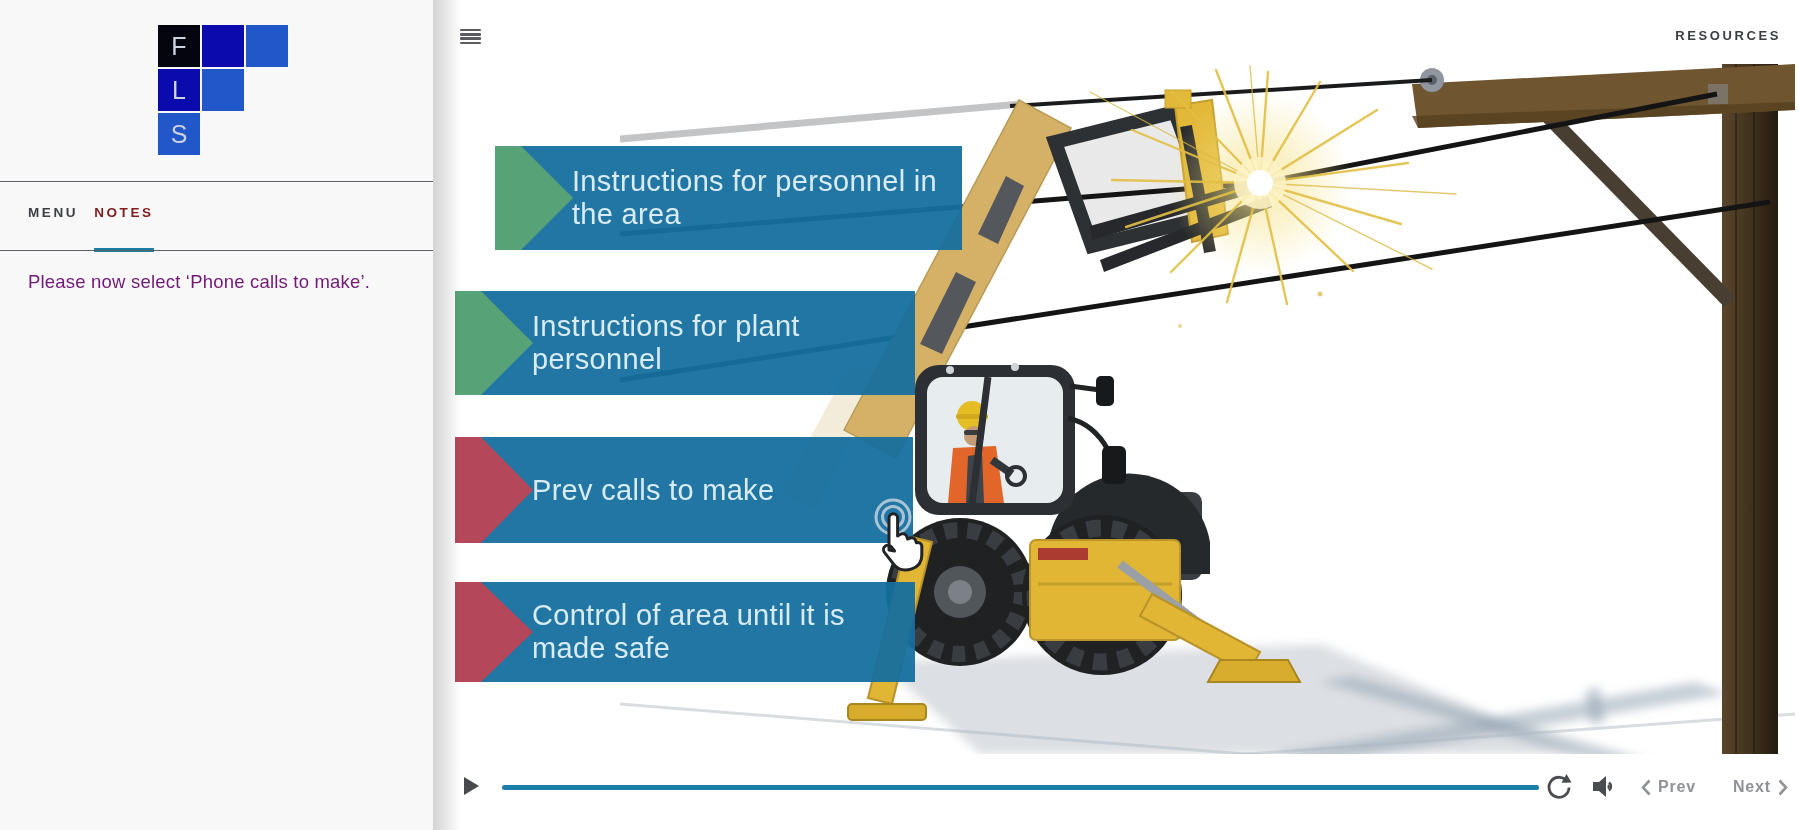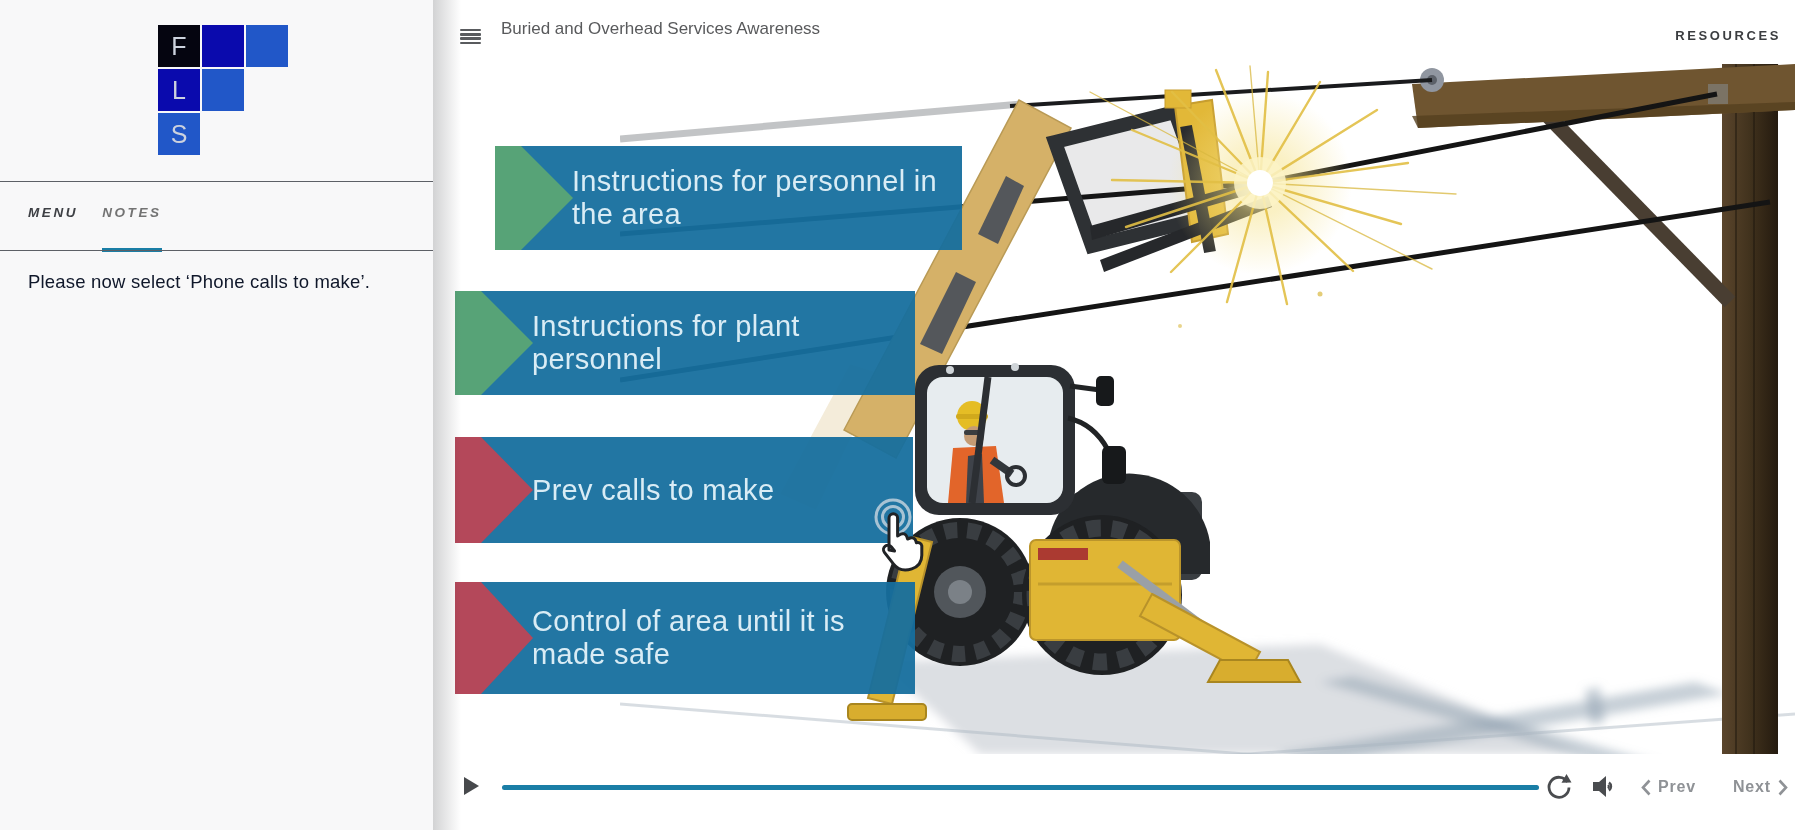--- a/index.html
+++ b/index.html
@@ -8,25 +8,25 @@
 
   
   .sidebar{position:absolute;left:0;top:0;width:433px;height:830px;background:#f8f8f9;z-index:10;}
   .logo{position:absolute;left:158px;top:25px;width:131px;height:131px;}
   .logo-cell{position:absolute;width:42px;height:42px;display:flex;align-items:center;justify-content:center;
              color:#ccd2de;font-size:25px;font-weight:400;}
   .lc0{left:0;top:0}.lc1{left:44px;top:0}.lc2{left:88px;top:0}
   .lc3{left:0;top:44px}.lc4{left:44px;top:44px}.lc5{left:0;top:88px}
   .sb-divider{position:absolute;left:0;width:433px;height:1px;background:#5d6066;}
   .d1{top:181px}.d2{top:250px}
-  .tabs{position:absolute;left:28px;top:205px;display:flex;gap:24px;font-style:italic;}
+  .tabs{position:absolute;left:28px;top:205px;display:flex;gap:16px;}
   .tab{font-size:13.5px;font-weight:bold;letter-spacing:2.6px;color:#3e4045;cursor:pointer;
        padding-bottom:28px;border-bottom:4px solid transparent;}
-  .tab.active{color:#737373;border-bottom-color:#1a7ea6;}
-  .note{position:absolute;left:28px;top:271px;width:380px;font-size:18.5px;color:#0f172a;letter-spacing:.2px;}
+  .tab.active{color:#7f1d1d;border-bottom-color:#1a7ea6;}
+  .note{position:absolute;left:28px;top:271px;width:380px;font-size:18.5px;color:#701a75;letter-spacing:.2px;}
 
   
   .main{position:absolute;left:433px;top:0;width:1366px;height:830px;background:#fff;}
   .edge-shadow{position:absolute;left:0;top:0;width:28px;height:830px;z-index:40;pointer-events:none;
        background:linear-gradient(90deg,rgba(30,32,38,.20),rgba(30,32,38,0));}
   .topbar{position:absolute;left:0;top:0;width:1366px;height:64px;background:#fff;}
   .hamburger{position:absolute;left:27px;top:29px;width:21px;height:15px;display:flex;flex-direction:column;
        justify-content:space-between;cursor:pointer;}
   .hamburger span{display:block;height:2.4px;background:#595b5e;border-radius:1px;}
   .course-title{position:absolute;left:68px;top:19px;font-size:17px;color:#595a5c;}
@@ -37,21 +37,21 @@
   .illus{position:absolute;left:187px;top:0;width:1175px;height:690px;}
 
   
   .banner{position:absolute;left:22px;display:flex;align-items:center;z-index:20;cursor:pointer;
        background:rgba(22,111,158,.95);color:#d9ecf5;font-size:29px;letter-spacing:.3px;padding-left:77px;
        box-sizing:border-box;}
   .banner .arrow{position:absolute;left:0;top:0;height:100%;width:80px;}
   .b1{top:82px;width:467px;height:104px;margin-left:40px;}
   .b2{top:227px;width:460px;height:104px;}
   .b3{top:373px;width:458px;height:106px;}
-  .b4{top:518px;width:460px;height:112px;}
+  .b4{top:518px;width:460px;height:100px;}
   .tap-cursor{position:absolute;left:429px;top:428px;width:68px;height:84px;z-index:30;pointer-events:none;}
 
   
   .playerbar{position:absolute;left:12px;top:754px;width:1554px;height:76px;background:#fff;}
   .play-btn{position:absolute;left:19px;top:23px;width:0;height:0;cursor:pointer;
        border-top:9.5px solid transparent;border-bottom:9.5px solid transparent;border-left:15.5px solid #47494c;}
   .seekbar{position:absolute;left:57px;top:31px;width:1037px;height:5px;border-radius:3px;background:#e3e6e8;cursor:pointer;}
   .seekbar .fill{height:100%;border-radius:3px;background:#1a7ea6;}
   .icon-btn{position:absolute;cursor:pointer;}
   .replay{left:1101px;top:19px;}
@@ -85,21 +85,20 @@
 <div class="main">
   <div class="edge-shadow"></div>
 
   <div class="topbar">
     <div class="hamburger">
       <span></span>
         <span></span>
         <span></span>
         <span></span>
     </div>
-    <div class="course-title">Buried and Overhead Services Awareness</div>
     <div class="resources">RESOURCES</div>
   </div>
 
   <div class="slide">
 
     <svg class="illus" viewBox="0 0 1175 690">
       <defs>
         <radialGradient id="glow">
           <stop offset="0" stop-color="#fff8d8" stop-opacity=".95"></stop>
           <stop offset=".35" stop-color="#f5e289" stop-opacity=".5"></stop>

